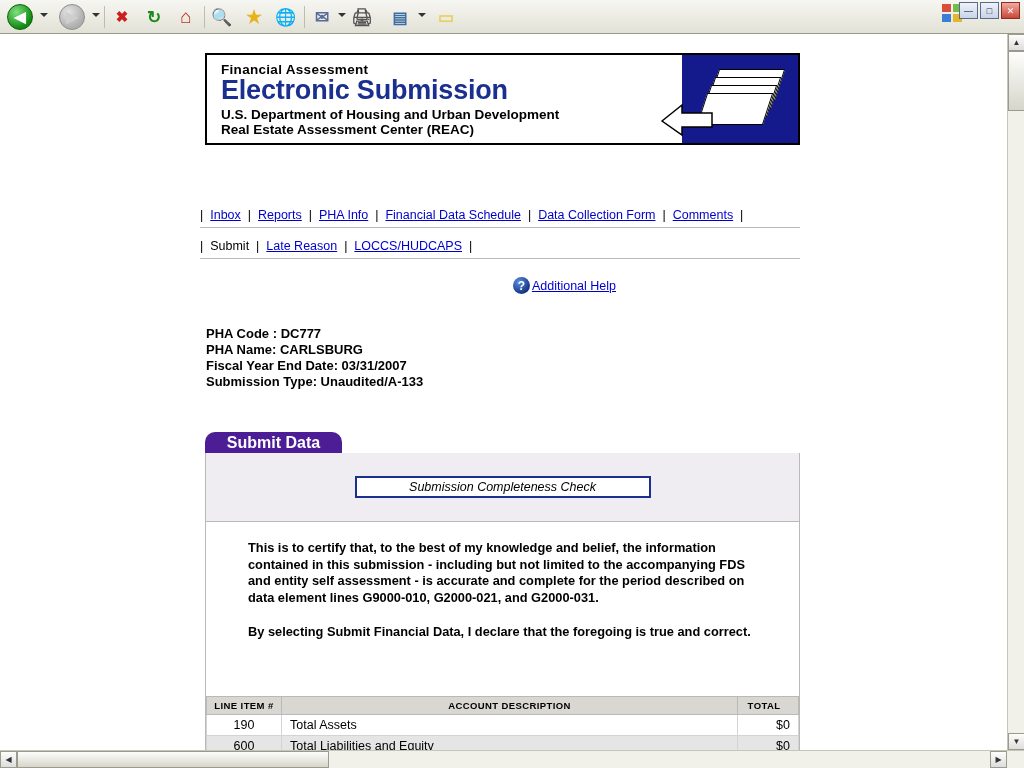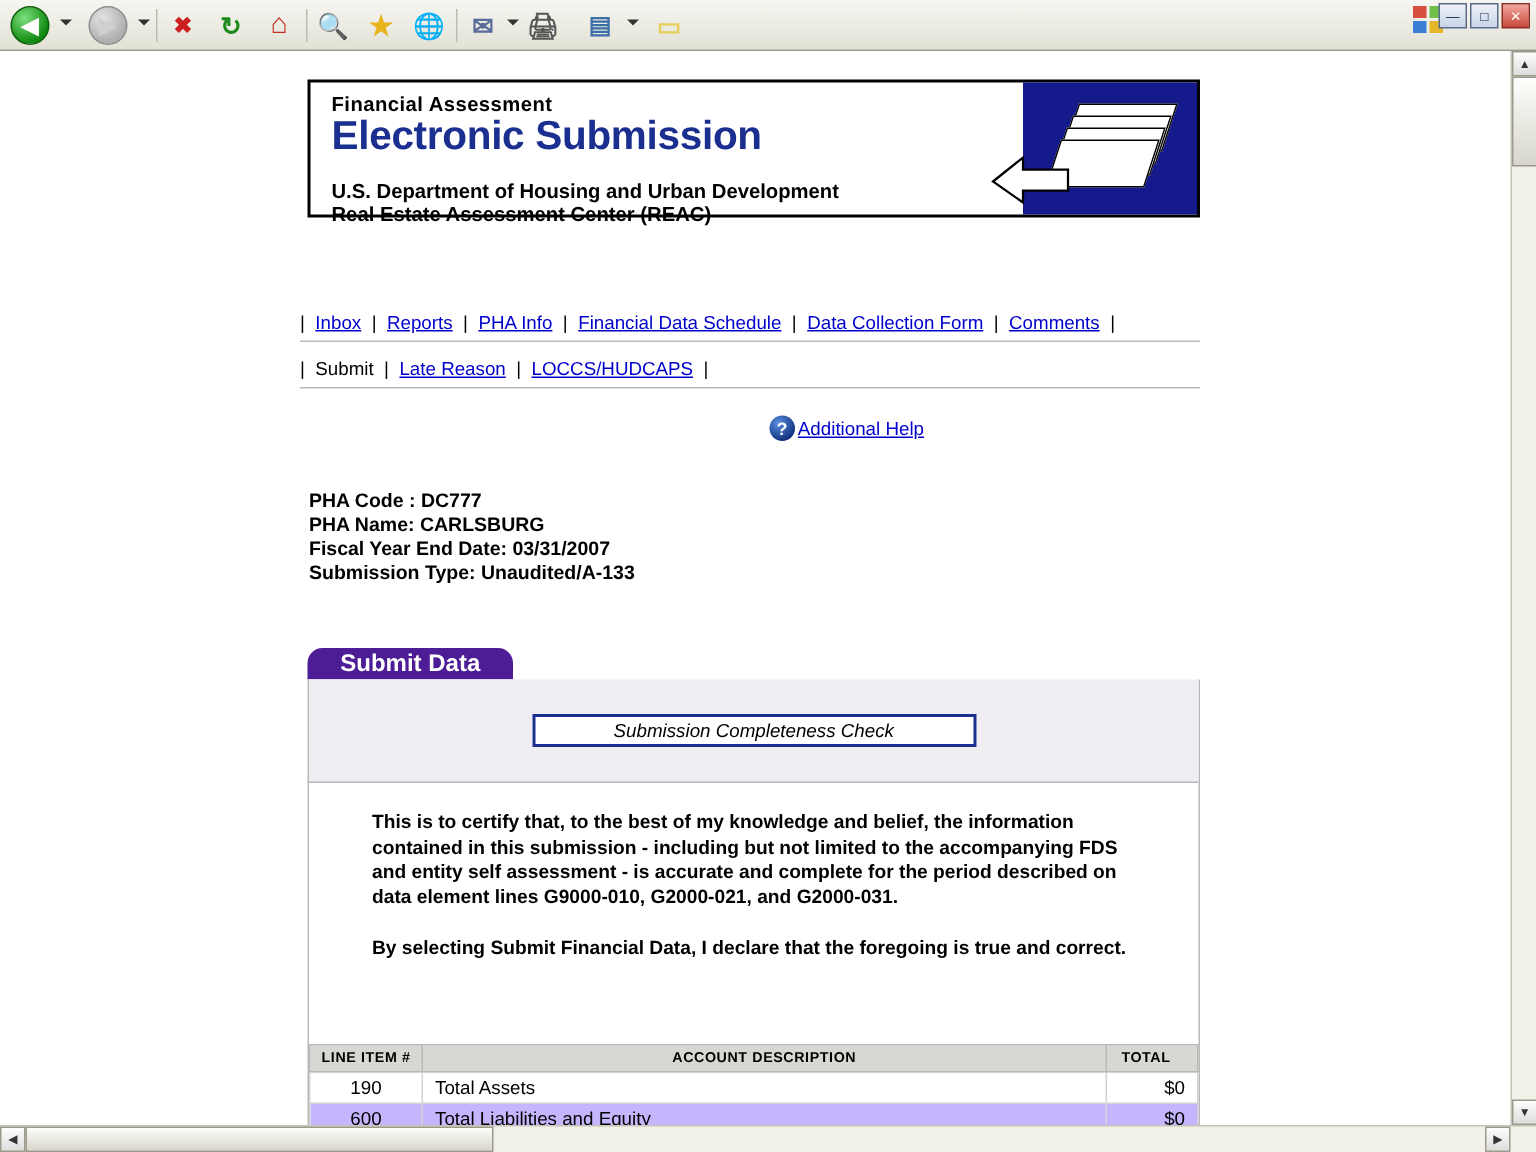--- a/index.html
+++ b/index.html
@@ -92,21 +92,21 @@
   #banner {
     position: absolute; left: 205px; top: 19px;
     width: 595px; height: 92px;
     border: 2px solid #000;
     background: #fff;
     box-sizing: border-box;
   }
   #banner-text { position: absolute; left: 14px; top: 7px; }
   .b-line1 { font-size: 13.5px; font-weight: bold; color: #000; letter-spacing: .3px;}
   .b-line2 { font-size: 27px; font-weight: bold; color: #1a2f8f; margin-top: -2px; letter-spacing: -0.2px;}
-  .b-line3 { font-size: 13.5px; font-weight: bold; color: #000; margin-top: 14px;}
+  .b-line3 { font-size: 13.5px; font-weight: bold; color: #000; margin-top: 1px;}
   .b-line4 { font-size: 13.5px; font-weight: bold; color: #000; }
   #banner-img {
     position: absolute; right: 0px; top: 0px; width: 116px; height: 88px;
     background: #141a8c;
   }
   #papers { position: absolute; left: 18px; top: 14px; }
   .paper { position: absolute; width: 64px; height: 30px; background: #fff; border: 1.5px solid #000; transform: skewX(-18deg); }
 
   #nav1 { position: absolute; left: 200px; top: 174px; width: 600px; font-size: 12.5px; color:#000;}
   #nav2 { position: absolute; left: 200px; top: 205px; width: 600px; font-size: 12.5px; color:#000;}
@@ -181,21 +181,21 @@
   #fds-table th {
     background: #d9d7d2; color: #000; font-size: 9.5px; font-weight: bold;
     letter-spacing: .4px; padding: 3px 0; border: 1px solid #b9b9b9;
   }
   #fds-table td {
     border: 1px solid #d3d3d3; padding: 3px 0; color: #000;
   }
   .c-line { width: 74px; text-align: center; }
   .c-desc { text-align: left; padding-left: 8px !important; }
   .c-total { width: 52px; text-align: right; padding-right: 8px !important; }
-  .row-alt td { background: #c4b5fd; }
+  .row-alt td { background: #e5e5e5; }
 </style>
 </head>
 <body>
 
 <div id="browser-toolbar">
 
   <div class="tb-btn" style="left:6px;">
     <div class="circ green">◀</div>
   </div>
   <div class="arrowch" style="left:40px;"></div>

